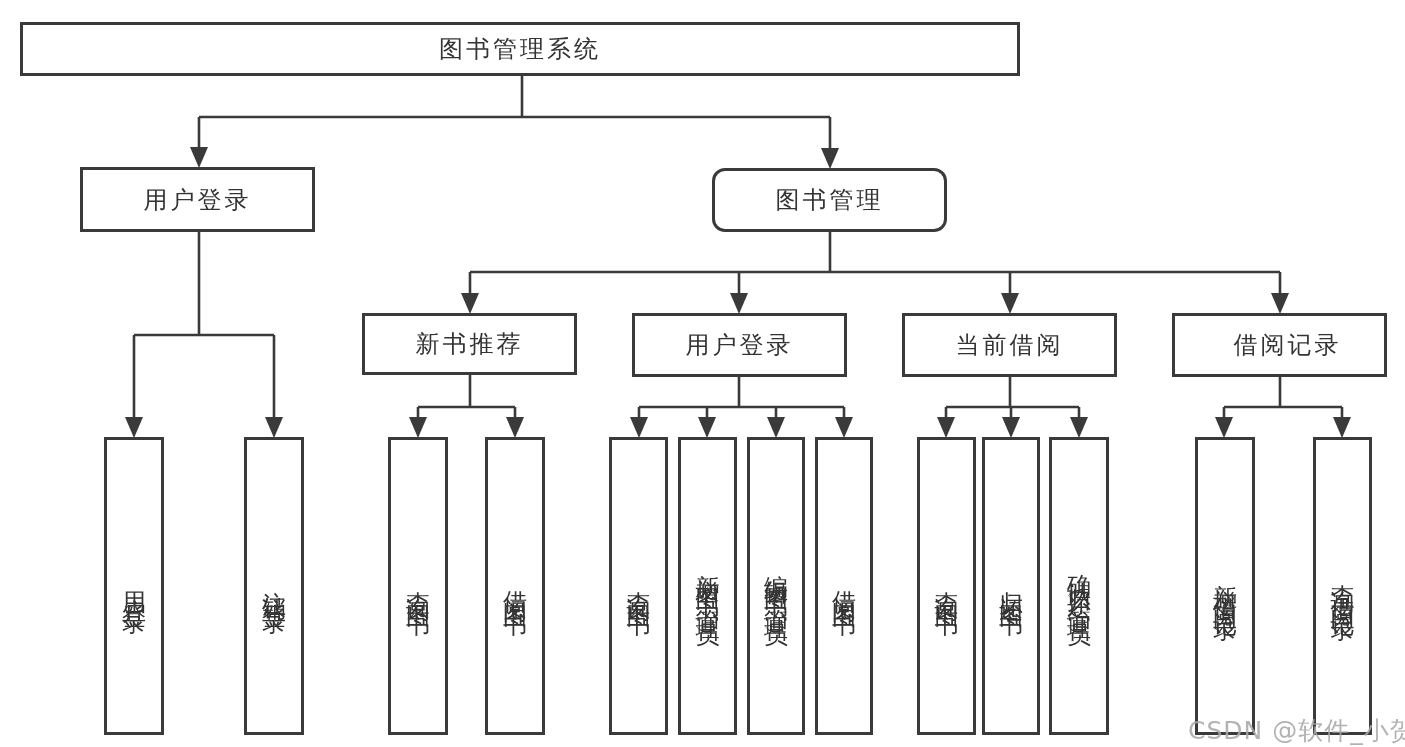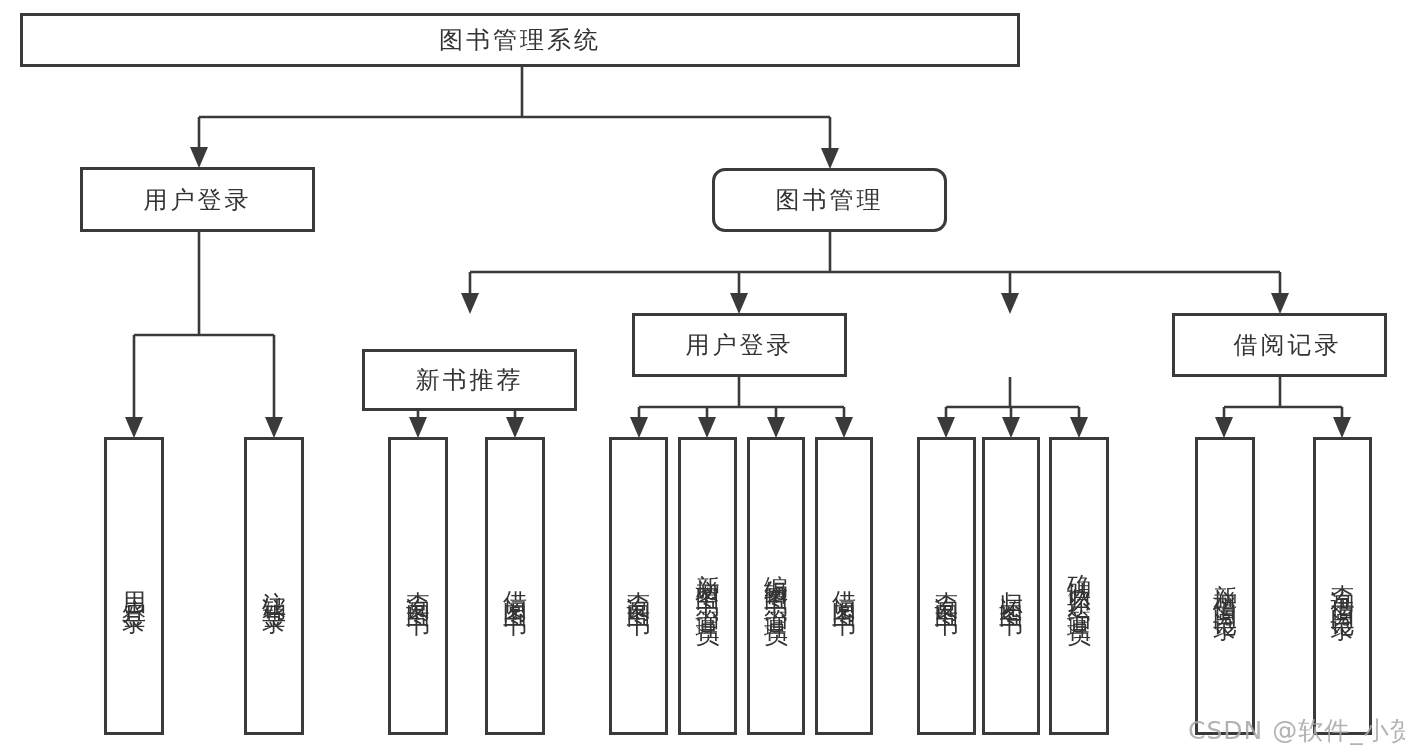--- a/index.html
+++ b/index.html
@@ -102,27 +102,28 @@
       <polygon points="767,417 785,417 776,438"></polygon>
       <polygon points="835,417 853,417 844,438"></polygon>
       <polygon points="937,417 955,417 946,438"></polygon>
       <polygon points="1002,417 1020,417 1011,438"></polygon>
       <polygon points="1070,417 1088,417 1079,438"></polygon>
       <polygon points="1215,417 1233,417 1224,438"></polygon>
       <polygon points="1333,417 1351,417 1342,438"></polygon>
     </g>
   </svg>
 
-  <div class="node hnode" style="left:20px; top:13px; width:1000px; height:54px;">图书管理系统</div>
+  <div class="node hnode" style="left:20px; top:22px; width:1000px; height:54px;">图书管理系统</div>
 
   <div class="node hnode" style="left:80px; top:167px; width:235px; height:65px;">用户登录</div>
   <div class="node hnode" style="left:712px; top:168px; width:235px; height:64px;border-radius:13px;">图书管理</div>
 
-  <div class="node hnode" style="left:362px; top:313px; width:215px; height:62px;margin-top:36px;">新书推荐</div>
+  <div class="node hnode" style="left:362px; top:313px; width:215px; height:62px;">新书推荐</div>
   <div class="node hnode" style="left:632px; top:313px; width:215px; height:64px;">用户登录</div>
+  <div class="node hnode" style="left:902px; top:313px; width:215px; height:64px;">当前借阅</div>
   <div class="node hnode" style="left:1172px; top:313px; width:215px; height:64px;padding-left:16px;">借阅记录</div>
 
   <div class="node vnode" style="left:104px; top:437px; width:60px; height:298px;">
     <span class="vtext">用户登录</span>
   </div>
   <div class="node vnode" style="left:244px; top:437px; width:60px; height:298px;">
     <span class="vtext">注销登录</span>
   </div>
 
   <div class="node vnode" style="left:388px; top:437px; width:60px; height:298px;">

